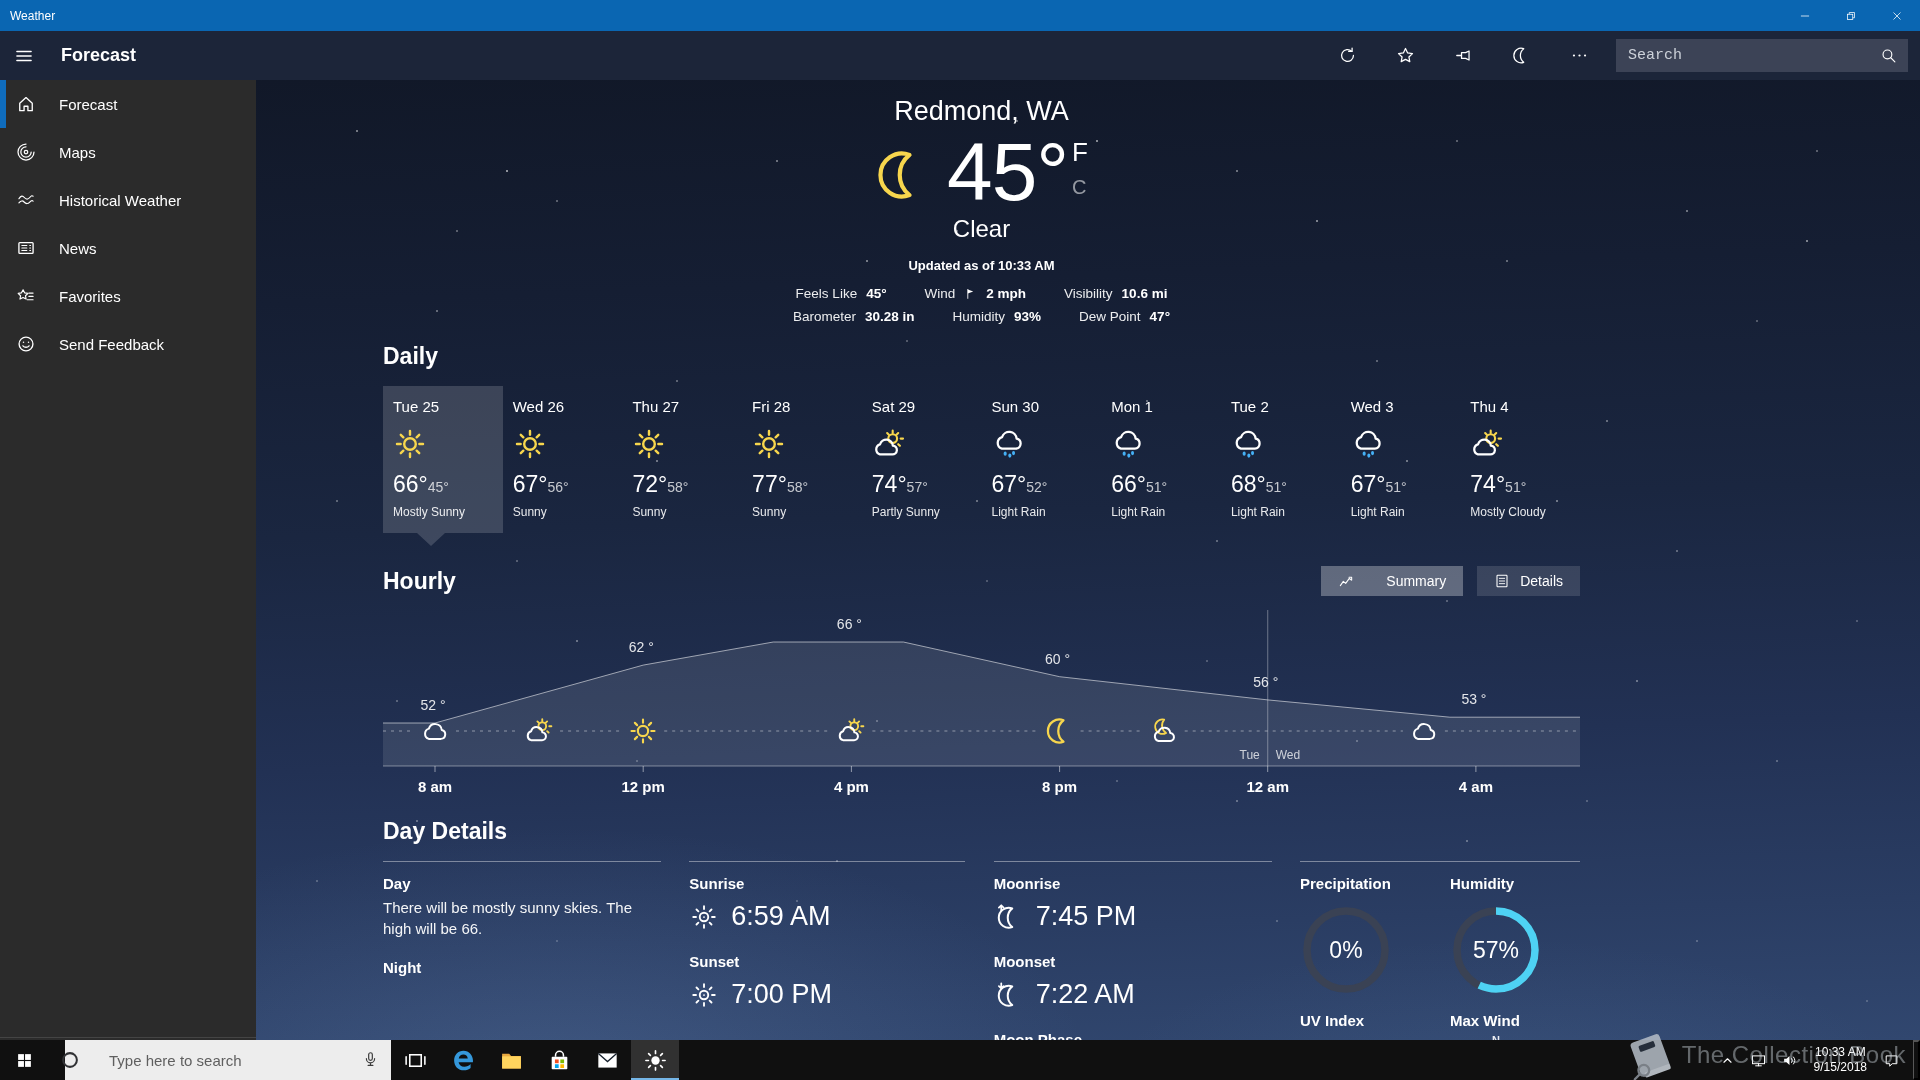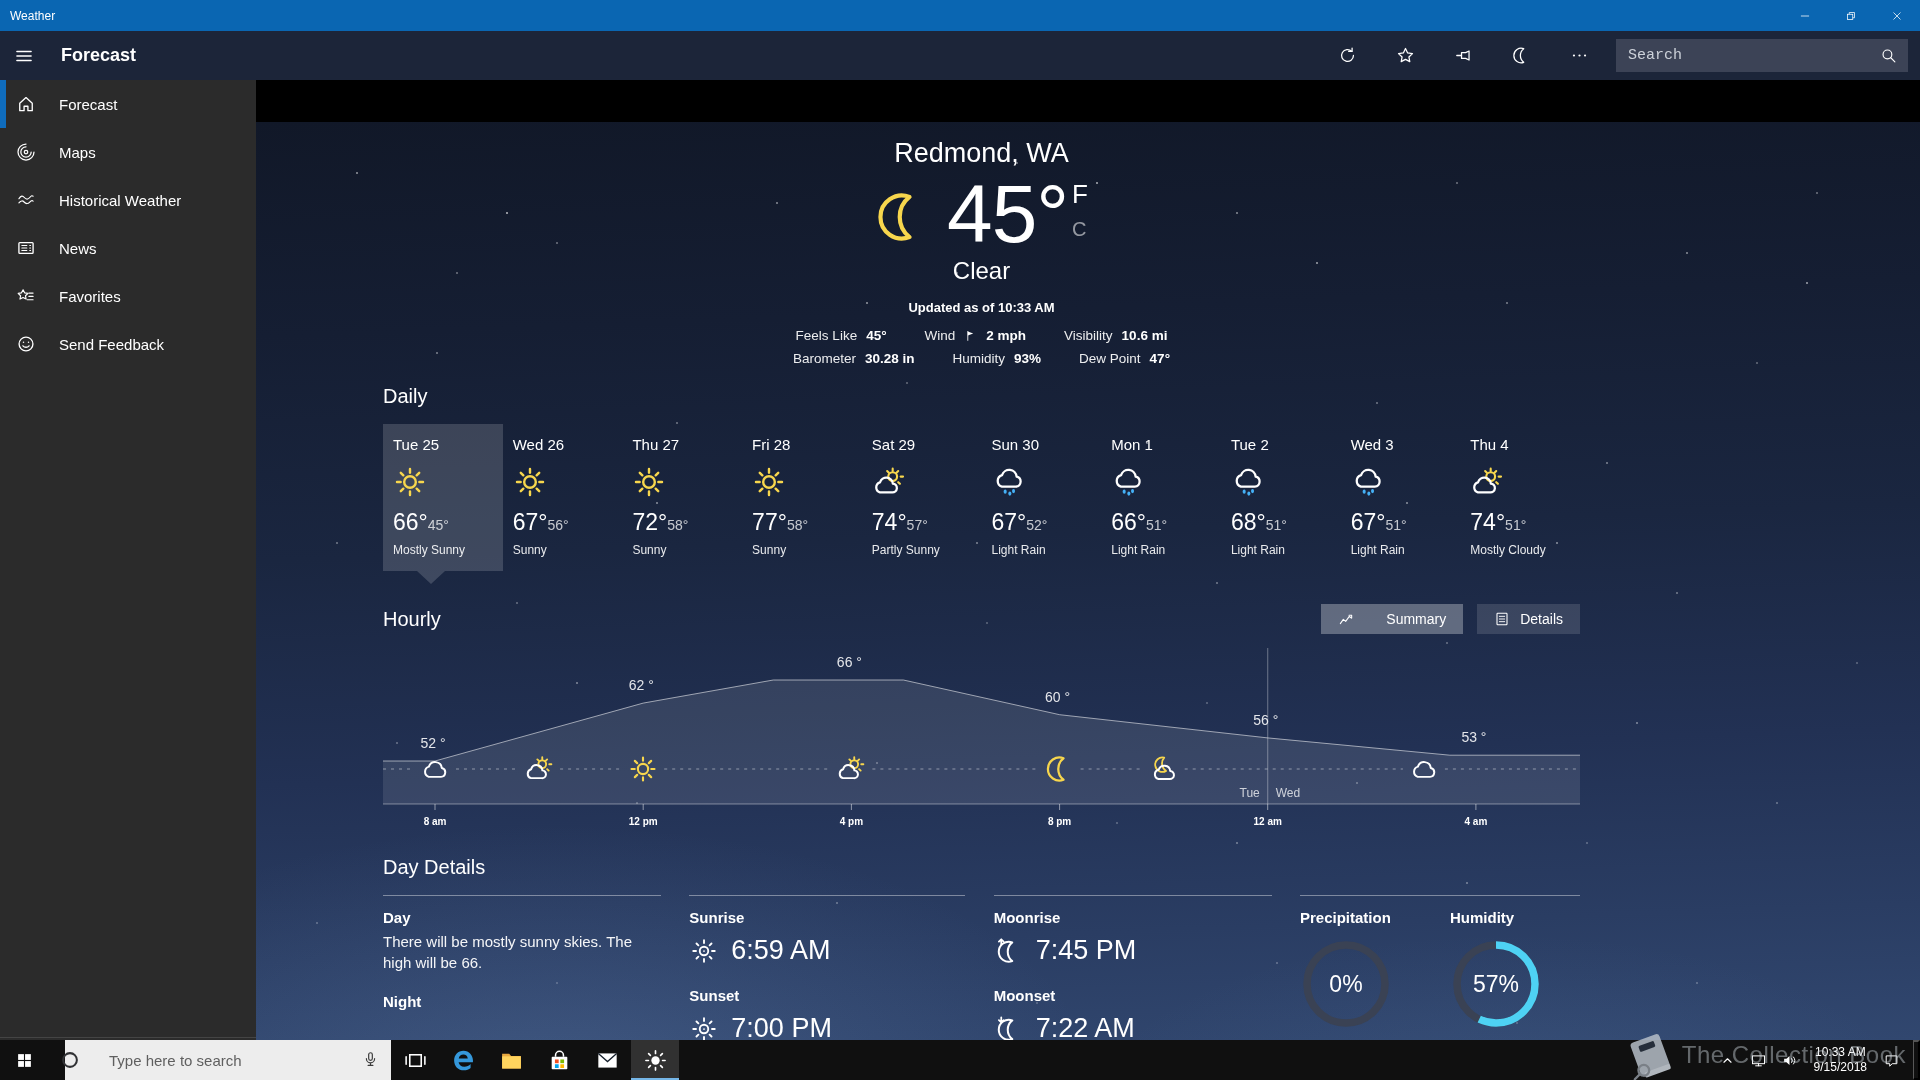--- a/index.html
+++ b/index.html
@@ -32,21 +32,21 @@
   .app-body { display:flex; height:960px; }
   .sidebar { width:256px; background:#2b2b2b; display:flex; flex-direction:column; justify-content:space-between; }
   .nav-item { height:48px; display:flex; align-items:center; color:#fff; position:relative; cursor:default; }
   .nav-ic { width:20px; height:20px; margin:0 23px 0 16px; }
   .nav-label { font-size:15px; }
   .nav-top .nav-item.selected::before { content:""; position:absolute; left:0; top:0; bottom:0; width:6px; background:#0f6cbd; }
   .nav-bottom { border-top:1px solid rgba(255,255,255,0.12); padding-bottom:2px; }
   .nav-bottom .nav-item.selected { background:#3c3c3c; }
 
   .main { flex:1; position:relative; overflow:hidden;
-    background:linear-gradient(178deg,#111828 0%,#151e33 22%,#1a2640 45%,#223154 68%,#2a3d63 86%,#31476f 100%);margin-top:42px; }
+    background:linear-gradient(178deg,#111828 0%,#151e33 22%,#1a2640 45%,#223154 68%,#2a3d63 86%,#31476f 100%); }
   .main::before { content:""; position:absolute; inset:0; pointer-events:none;
     background:radial-gradient(900px 420px at 18% 104%, rgba(125,160,210,0.20), transparent 60%),
                radial-gradient(700px 300px at 75% 108%, rgba(110,150,200,0.12), transparent 60%); }
   .stars, .stars2 { position:absolute; width:2px; height:2px; border-radius:50%; background:transparent; pointer-events:none; }
   .stars { box-shadow:100px 50px 0 rgba(255,255,255,.55),300px 120px 0 rgba(255,255,255,.4),520px 80px 0 rgba(255,255,255,.5),760px 40px 0 rgba(255,255,255,.45),980px 90px 0 rgba(255,255,255,.5),1200px 60px 0 rgba(255,255,255,.4),1430px 130px 0 rgba(255,255,255,.5),1560px 70px 0 rgba(255,255,255,.4),180px 230px 0 rgba(255,255,255,.45),420px 300px 0 rgba(255,255,255,.4),650px 260px 0 rgba(255,255,255,.35),890px 320px 0 rgba(255,255,255,.45),1120px 280px 0 rgba(255,255,255,.4),1350px 340px 0 rgba(255,255,255,.45),1500px 240px 0 rgba(255,255,255,.35),80px 420px 0 rgba(255,255,255,.4),260px 480px 0 rgba(255,255,255,.35),500px 430px 0 rgba(255,255,255,.4),730px 500px 0 rgba(255,255,255,.3),960px 460px 0 rgba(255,255,255,.4),1190px 520px 0 rgba(255,255,255,.35),1420px 470px 0 rgba(255,255,255,.4),1600px 540px 0 rgba(255,255,255,.3),140px 620px 0 rgba(255,255,255,.35),380px 680px 0 rgba(255,255,255,.3),620px 640px 0 rgba(255,255,255,.35),860px 700px 0 rgba(255,255,255,.3),1100px 660px 0 rgba(255,255,255,.35),1330px 720px 0 rgba(255,255,255,.3),1520px 680px 0 rgba(255,255,255,.35),60px 800px 0 rgba(255,255,255,.3),300px 860px 0 rgba(255,255,255,.25),540px 820px 0 rgba(255,255,255,.3),780px 880px 0 rgba(255,255,255,.25),1020px 840px 0 rgba(255,255,255,.3),1260px 900px 0 rgba(255,255,255,.25),1440px 860px 0 rgba(255,255,255,.3),1610px 920px 0 rgba(255,255,255,.25),200px 150px 0 rgba(255,255,255,.4),700px 150px 0 rgba(255,255,255,.45),950px 580px 0 rgba(255,255,255,.3),1250px 180px 0 rgba(255,255,255,.45); }
   .stars2 { box-shadow:250px 90px 0 rgba(255,255,255,.7),610px 180px 0 rgba(255,255,255,.55),840px 60px 0 rgba(255,255,255,.65),1060px 140px 0 rgba(255,255,255,.6),1300px 420px 0 rgba(255,255,255,.5),1550px 160px 0 rgba(255,255,255,.6),400px 380px 0 rgba(255,255,255,.5),720px 420px 0 rgba(255,255,255,.45),1150px 380px 0 rgba(255,255,255,.5),320px 560px 0 rgba(255,255,255,.45),980px 720px 0 rgba(255,255,255,.4),1380px 600px 0 rgba(255,255,255,.45),160px 740px 0 rgba(255,255,255,.4),580px 780px 0 rgba(255,255,255,.35),1210px 760px 0 rgba(255,255,255,.4); }
 
   .content { position:relative; width:1197px; margin-left:127px; }
 
   
@@ -62,21 +62,21 @@
   .updated { font-size:13px; font-weight:700; margin-top:15px; }
   .stats { margin-top:9px; }
   .stat-row { display:flex; justify-content:center; gap:38px; line-height:23px; }
   .stat { display:inline-flex; gap:9px; align-items:center; font-size:13.5px; }
   .stat-label { color:rgba(255,255,255,0.92); }
   .stat-value { font-weight:700; }
   .stat-ic { width:13px; height:13px; }
   .stat-ic:empty { display:none; }
 
   
-  .sec { font-size:20px; font-weight:400; color:#fff; }
+  .sec { font-size:23px; font-weight:700; color:#fff; }
   .daily { margin-top:15px; }
   .day-cards { display:flex; margin-top:16px; }
   .day-card { flex:1; height:147px; padding:12px 6px 0 10px; color:#fff; position:relative; }
   .day-card.selected { background:rgba(255,255,255,0.16); }
   .day-card.selected::after { content:""; position:absolute; left:34px; bottom:-13px;
     border-left:14px solid transparent; border-right:14px solid transparent; border-top:13px solid rgba(255,255,255,0.16); }
   .d-name { font-size:15px; margin-bottom:12px; }
   .d-icon { width:34px; height:34px; margin-bottom:10px; }
   .d-temps { display:flex; align-items:baseline; }
   .d-hi { font-size:23px; font-weight:300; }
@@ -86,21 +86,21 @@
   
   .hourly-head { display:flex; align-items:center; justify-content:space-between; margin-top:33px; }
   .pills { display:flex; gap:14px; }
   .pill { display:flex; align-items:center; gap:10px; padding:7px 17px; font-size:14px; color:#fff;
     background:rgba(255,255,255,0.13); border:none; font-family:inherit; }
   .pill.selected { background:rgba(255,255,255,0.30);gap:32px; }
   .pill .ic { width:16px; height:16px; }
   #hourly-chart { position:relative; height:200px; margin-top:10px; color:#fff; }
   .ch-temp { position:absolute; width:50px; text-align:center; font-size:14px; color:rgba(255,255,255,0.88); }
   .ch-ic { position:absolute; width:30px; height:30px; }
-  .ch-ax { position:absolute; width:80px; text-align:center; font-size:10px; font-weight:700; color:#fff; }
+  .ch-ax { position:absolute; width:80px; text-align:center; font-size:15px; font-weight:700; color:#fff; }
   .ch-day { position:absolute; font-size:12px; color:rgba(255,255,255,0.75); }
 
   
   .day-details { margin-top:12px; color:#fff; }
   .dd-grid { display:flex; justify-content:space-between; margin-top:16px; }
   .dd-col { border-top:1px solid rgba(255,255,255,0.4); padding-top:13px; }
   .dd-c1 { width:278px; } .dd-c2 { width:276px; } .dd-c3 { width:278px; } .dd-c4 { width:280px; }
   .dd-label { font-size:15px; font-weight:700; }
   .dd-text { font-size:15px; line-height:1.38; margin-top:6px; color:rgba(255,255,255,0.95); }
   .night-block { margin-top:20px; }

